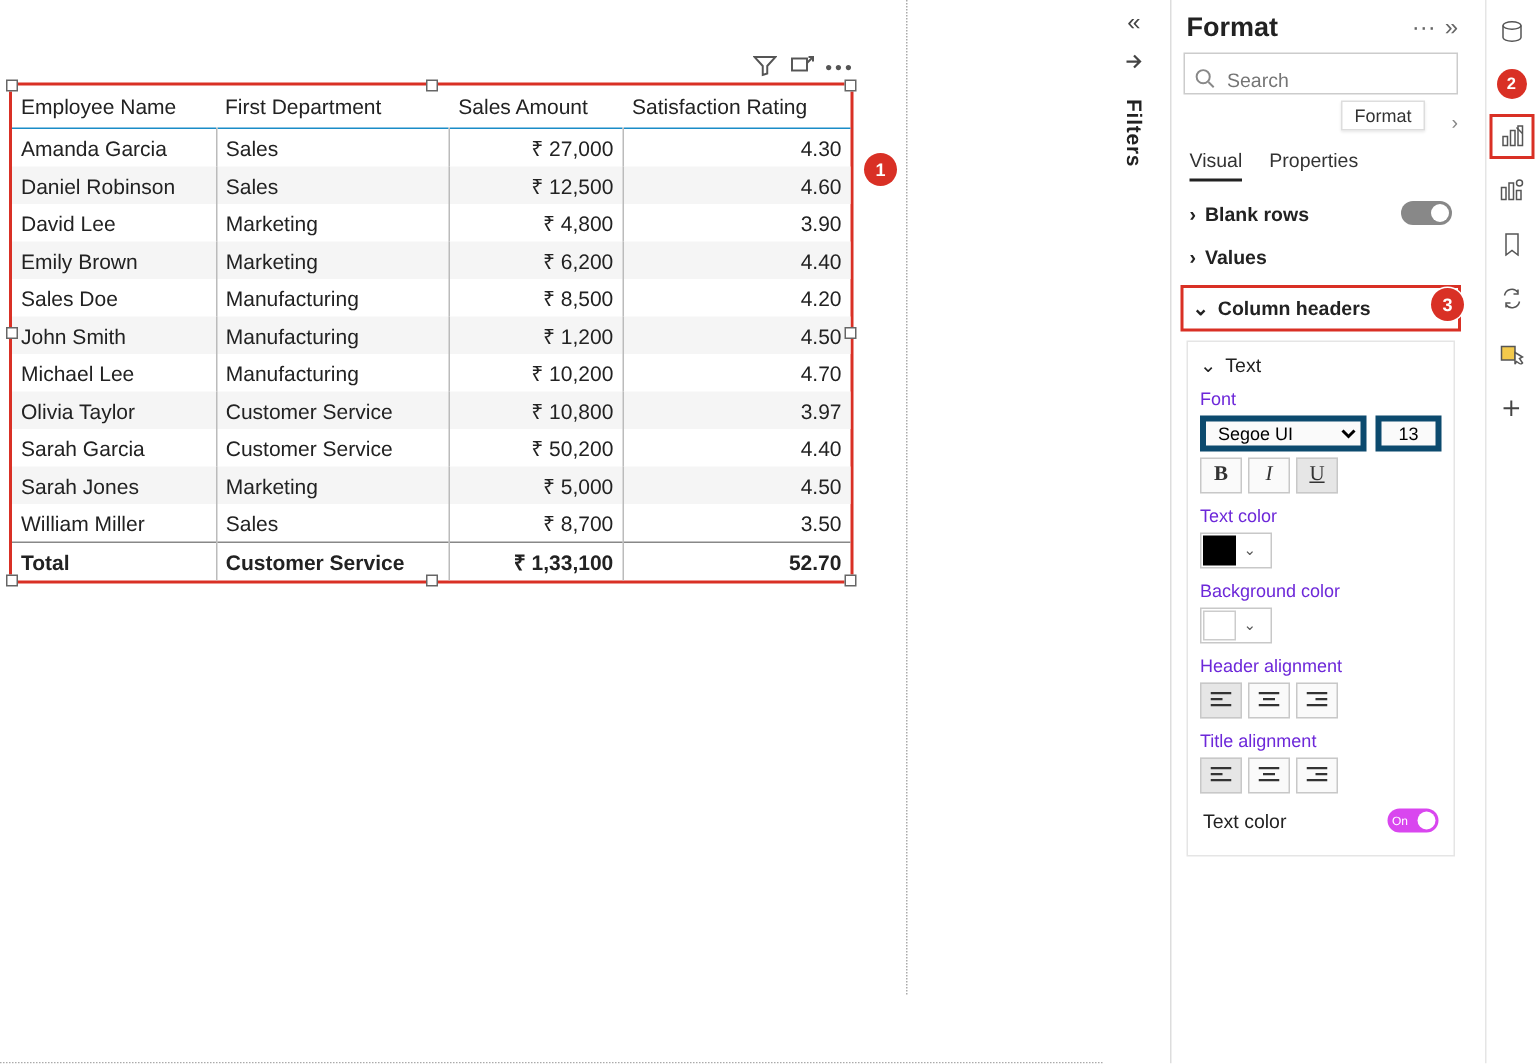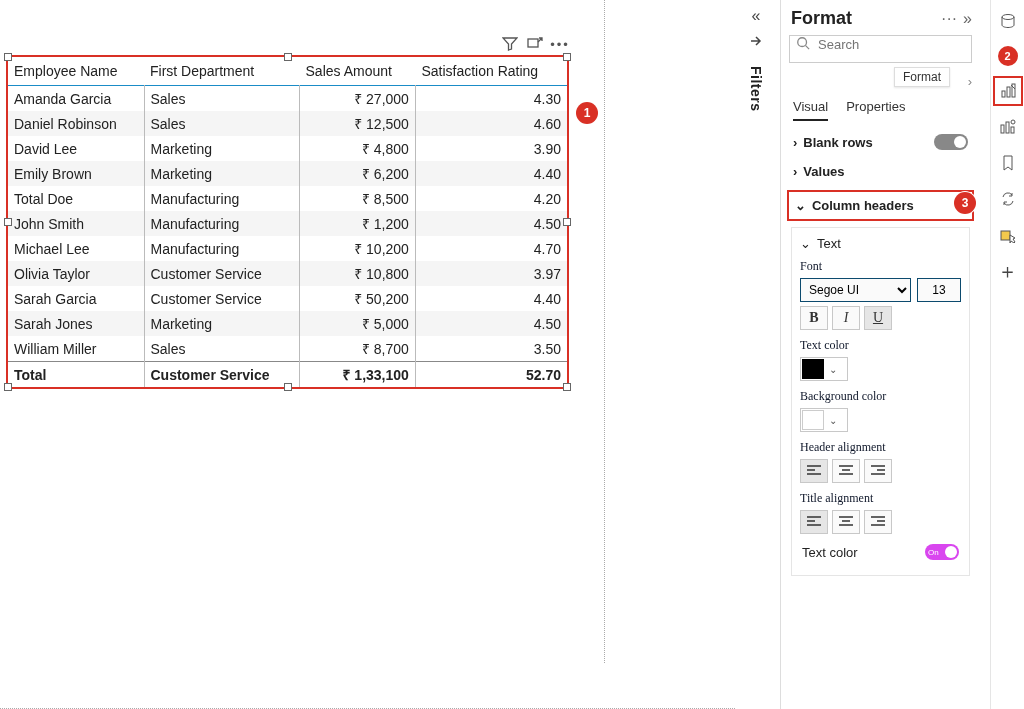--- a/index.html
+++ b/index.html
@@ -30,40 +30,40 @@
   .filters-bar { position:absolute; left:740px; top:7px; width:32px; display:flex; flex-direction:column; align-items:center; gap:8px; }
   .filters-bar .chev { font-size:16px; color:#444; cursor:pointer;}
   .filters-bar .arrow-icon { color:#444; }
   .filters-label { writing-mode: vertical-rl; font-weight:600; font-size:14px; color:#222; margin-top:6px; letter-spacing:0.5px;}
 
   
   .format-pane { position:absolute; left:780px; top:0; width:200px; height:709px; border-left:1px solid #ddd; background:#fff; display:flex; flex-direction:column; }
   .fp-header { display:flex; align-items:center; padding:8px 8px 4px 10px; gap:6px;}
   .fp-title { font-size:18px; font-weight:700; flex:1;}
   .fp-collapse { color:#666; font-size:16px;}
-  .fp-search { margin:2px 8px 6px 8px; border:1px solid #ccc; display:flex; align-items:flex-start; height:28px; padding:0 6px; gap:6px; color:#888;}
+  .fp-search { margin:2px 8px 6px 8px; border:1px solid #ccc; display:flex; align-items:flex-end; height:28px; padding:0 6px; gap:6px; color:#888;}
   .fp-search input { border:none; outline:none; flex:1; font-size:13px; color:#222; background:transparent;}
   .crumb-row { display:flex; align-items:center; padding:0 8px; gap:6px; height:24px; position:relative;}
   .crumb-box { background:#fff; border:1px solid #ddd; padding:2px 8px; font-size:12px; color:#333; position:absolute; right:30px; top:-2px; box-shadow:0 1px 2px rgba(0,0,0,.1);}
   .fp-tabs { display:flex; gap:18px; padding:6px 12px 0 12px; font-size:13px;}
   .fp-tabs .tab { padding-bottom:5px; cursor:pointer; color:#333;}
   .fp-tabs .tab.active { border-bottom:2px solid #222; font-weight:400;}
   .fp-body { flex:1; overflow-y:auto; padding:6px 10px 10px 10px;}
   .card-row { display:flex; align-items:center; justify-content:space-between; padding:7px 2px; font-size:13px; color:#222; cursor:pointer;}
   .card-row .left { display:flex; align-items:center; gap:6px; font-weight:600;}
   .toggle { width:34px; height:16px; border-radius:10px; background:#888; position:relative; font-size:8px; color:#fff; display:flex; align-items:center; justify-content:flex-end; padding:0 3px;}
   .toggle .knob { width:12px; height:12px; border-radius:50%; background:#fff; position:absolute; right:2px; top:2px;}
   .toggle.on { background:#d946ef; justify-content:flex-start;}
   .toggle.on .knob { left:auto; right:2px; }
   .section-box { border:2px solid #d93025; margin:4px -4px; padding:6px 6px;}
   .subcard { border:1px solid #e5e5e5; margin-top:6px; padding:8px; font-size:12px; color:#333;}
   .subcard-title { display:flex; align-items:center; gap:6px; font-size:13px; font-weight:400; color:#222; margin-bottom:8px;}
-  .field-label { font-size:12px; color:#0f172a; margin-top:8px; margin-bottom:4px;font-family:Liberation Serif, serif; }
+  .field-label { font-size:12px; color:#6d28d9; margin-top:8px; margin-bottom:4px; }
   .row-inline { display:flex; gap:6px; align-items:center;}
-  select.pbi, input.pbi { border:1px solid #0c4a6e; height:24px; font-size:12px; padding:0 4px; background:#fafafa;}
+  select.pbi, input.pbi { border:4px solid #0c4a6e; height:24px; font-size:12px; padding:0 4px; background:#fafafa;}
   .btn-style-group { display:flex; gap:4px; margin-top:4px;}
   .style-btn { width:28px; height:24px; border:1px solid #c8c8c8; background:#fafafa; display:flex; align-items:center; justify-content:center; font-family:'Times New Roman',serif; font-size:14px; cursor:pointer;}
   .style-btn.bold{font-weight:700;} .style-btn.italic{font-style:italic;} .style-btn.underline{text-decoration:underline;}
   .swatch-btn { display:flex; align-items:center; border:1px solid #c8c8c8; height:24px;}
   .swatch-btn .sw { width:22px; height:20px; margin:1px; }
   .swatch-btn .chev { padding:0 4px; font-size:10px; color:#555;}
   .align-group { display:flex; gap:4px; margin-top:4px;}
   .align-btn { width:28px; height:24px; border:1px solid #c8c8c8; background:#fafafa; display:flex; align-items:center; justify-content:center; cursor:pointer;}
   .align-btn svg { display:block;}
   .hl { background:#e6e6e6; }
@@ -126,21 +126,21 @@
             <td class="num">₹ 4,800</td>
             <td class="num">3.90</td>
           </tr>
           <tr>
             <td>Emily Brown</td>
             <td>Marketing</td>
             <td class="num">₹ 6,200</td>
             <td class="num">4.40</td>
           </tr>
           <tr>
-            <td>Total Doe</td>
+            <td>Sales Doe</td>
             <td>Manufacturing</td>
             <td class="num">₹ 8,500</td>
             <td class="num">4.20</td>
           </tr>
           <tr>
             <td>John Smith</td>
             <td>Manufacturing</td>
             <td class="num">₹ 1,200</td>
             <td class="num">4.50</td>
           </tr>

